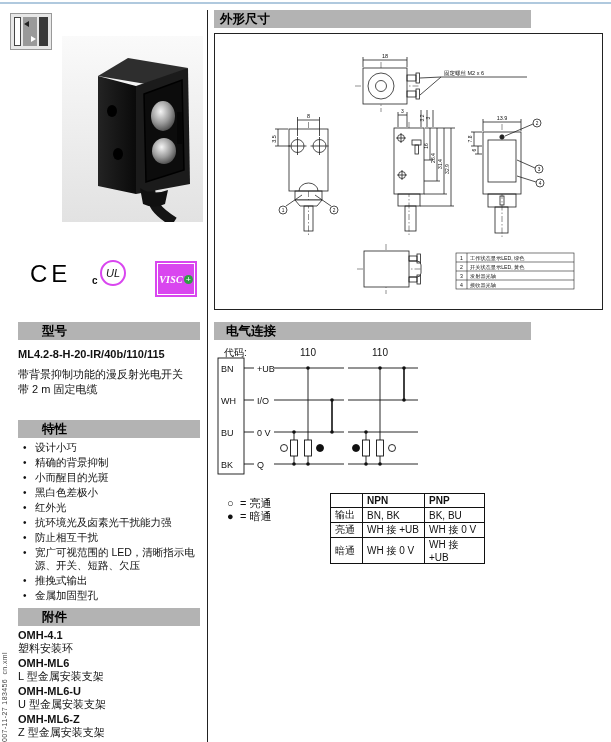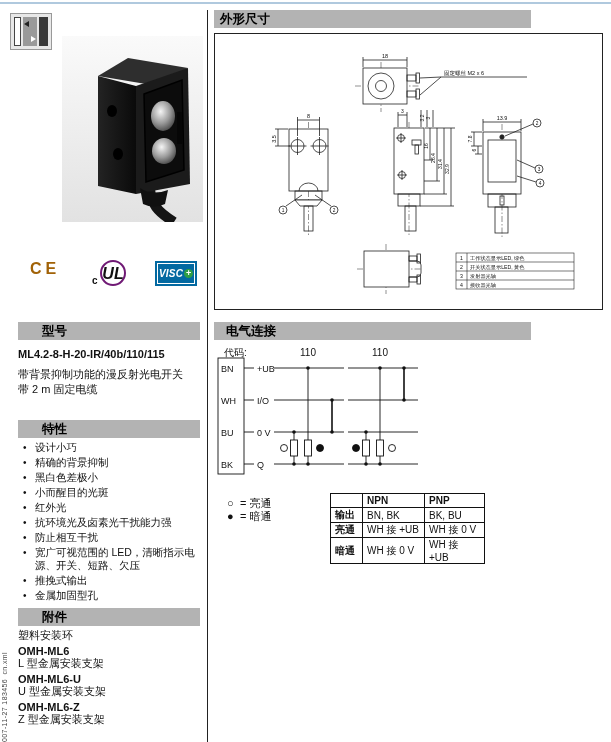--- a/index.html
+++ b/index.html
@@ -43,40 +43,40 @@
   .picto .b1 { width:7px; height:100%; background:#fff; border:1px solid #444; }
   .picto .b2 { width:15px; height:100%; background:#9a9a9a; position:relative; }
   .picto .b2 .a1 { position:absolute; left:1px; top:4px; width:0; height:0; border-top:3px solid transparent; border-bottom:3px solid transparent; border-right:5px solid #222; }
   .picto .b2 .a2 { position:absolute; right:1px; bottom:4px; width:0; height:0; border-top:3px solid transparent; border-bottom:3px solid transparent; border-left:5px solid #fff; }
   .picto .b3 { width:9px; height:100%; background:#3a3a3a; }
 
   
   .photo { left:62px; top:36px; width:141px; height:186px; background:#f4f4f4; }
 
   
-  .ce-mark { left:30px; top:260px; font-size:16px; letter-spacing:4px; font-weight:700; color:#a16207; }
+  .ce-mark { left:30px; top:260px; font-size:24px; letter-spacing:4px; font-weight:400; color:#000000; }
   .ul-mark { left:92px; top:258px; width:56px; height:34px; }
   .ul-c { position:absolute; left:0; bottom:6px; font-size:10px; font-weight:bold; }
-  .ul-circle { position:absolute; left:8px; top:2px; width:26px; height:26px; border:2px solid #701a75; border-radius:50%;
-    font-weight:bold; font-style:italic; font-size:16px; text-align:center; line-height:23px; }
+  .ul-circle { position:absolute; left:8px; top:2px; width:26px; height:26px; border:2px solid #d946ef; border-radius:50%;
+    font-weight:normal; font-style:italic; font-size:11px; text-align:center; line-height:23px; }
   .ul-us { position:absolute; left:38px; bottom:6px; font-size:11px; font-weight:bold;margin-left:36px; }
-  .visco { left:155px; top:261px; width:42px; height:25px; background:#0369a1; padding:2px; }
+  .visco { left:155px; top:261px; width:42px; height:36px; background:#d946ef; padding:2px;font-family:Liberation Serif, serif; }
   .visco-inner { width:100%; height:100%; border:1px solid #fff; display:flex; align-items:center; justify-content:center; gap:1px; }
   .visco-text { color:#fff; font-weight:bold; font-style:italic; font-size:10px; letter-spacing:0.2px; }
   .visco-plus { width:9px; height:9px; border-radius:50%; background:#2f9e44; color:#fff; font-size:9px; line-height:9px; text-align:center; font-weight:bold; }
 
   
   .el-legend { left:227px; top:497px; font-size:11px; line-height:13px; }
   .el-legend .sym { display:inline-block; width:13px; font-size:11px; }
   .el-table { position:absolute; left:330px; top:493px; border-collapse:collapse; }
   .el-table td, .el-table th {
     border:1px solid #111; font-size:10px; padding:0 4px; height:14px; text-align:left; font-weight:normal;
   }
   .el-table th { font-weight:bold; }
-  .el-table .lbl { font-weight:bold; width:32px; }
+  .el-table .lbl { font-weight:normal; width:32px; }
   .el-table .c2 { width:62px; }
   .el-table .c3 { width:60px; }
 
   svg text { font-family:"Liberation Sans","DejaVu Sans",sans-serif; }
 </style>
 </head>
 <body>
 
 <div class="toprule"></div>
 <div class="divider"></div>
@@ -144,33 +144,34 @@
 <div class="abs model-number">ML4.2-8-H-20-IR/40b/110/115</div>
 <div class="abs model-desc">
   <div>带背景抑制功能的漫反射光电开关</div>
   <div>带 2 m 固定电缆</div>
 </div>
 
 <div class="bar bar-left" style="top:420px;">特性</div>
 <ul class="abs features-list">
   <li>设计小巧</li>
   <li>精确的背景抑制</li>
+  <li>小而醒目的光斑</li>
   <li>黑白色差极小</li>
-  <li>小而醒目的光斑</li>
   <li>红外光</li>
   <li>抗环境光及卤素光干扰能力强</li>
   <li>防止相互干扰</li>
   <li>宽广可视范围的 LED，清晰指示电源、开关、短路、欠压</li>
   <li>推挽式输出</li>
   <li>金属加固型孔</li>
 </ul>
 
 <div class="bar bar-left" style="top:608px;">附件</div>
 <div class="abs accessories">
   <div class="acc-item">
+    <div class="acc-code">OMH-4.1</div>
     <div class="acc-desc">塑料安装环</div>
   </div>
   <div class="acc-item">
     <div class="acc-code">OMH-ML6</div>
     <div class="acc-desc">L 型金属安装支架</div>
   </div>
   <div class="acc-item">
     <div class="acc-code">OMH-ML6-U</div>
     <div class="acc-desc">U 型金属安装支架</div>
   </div>

